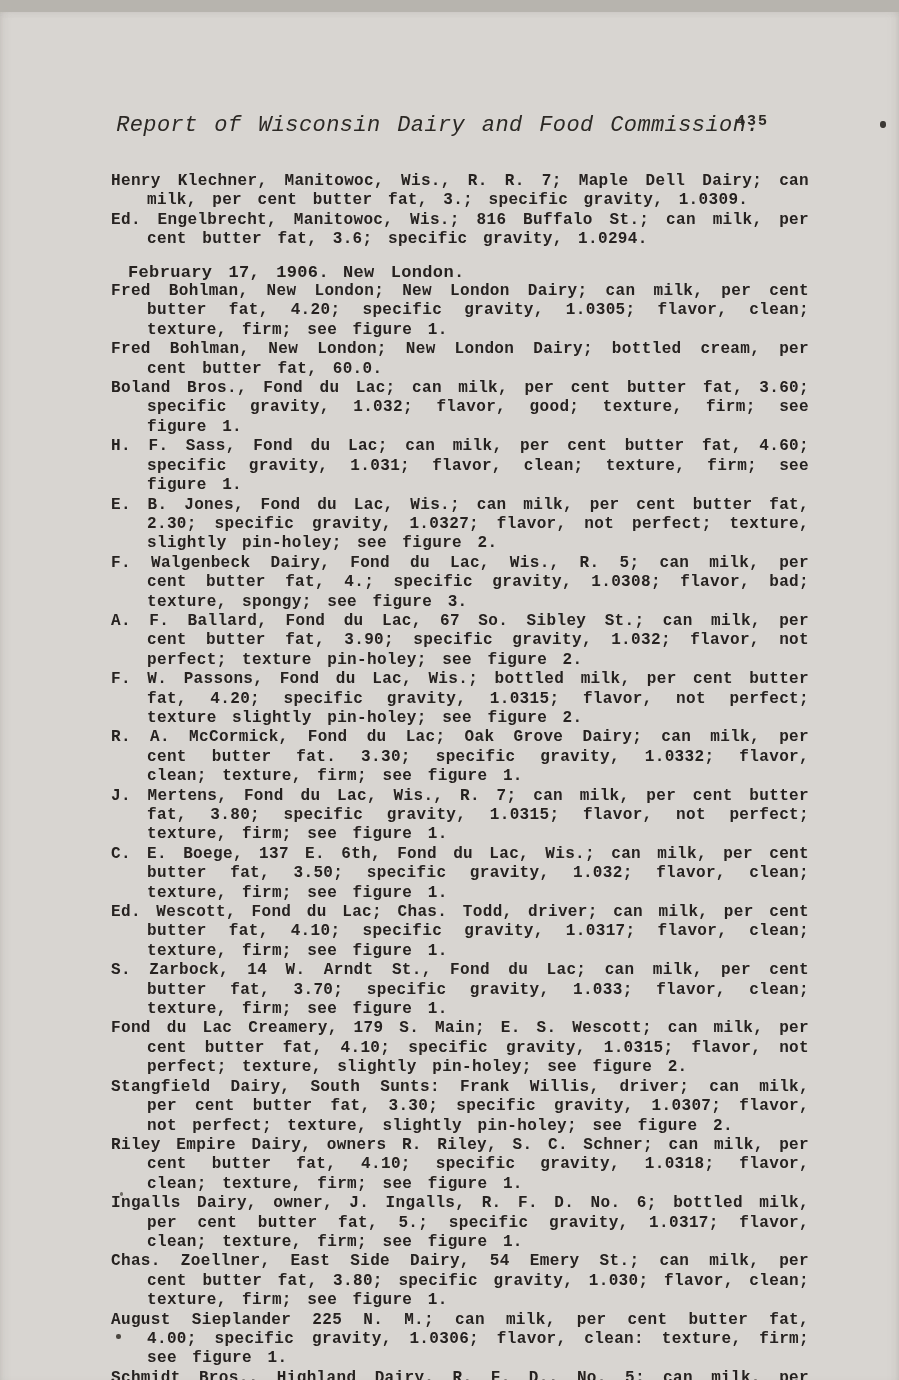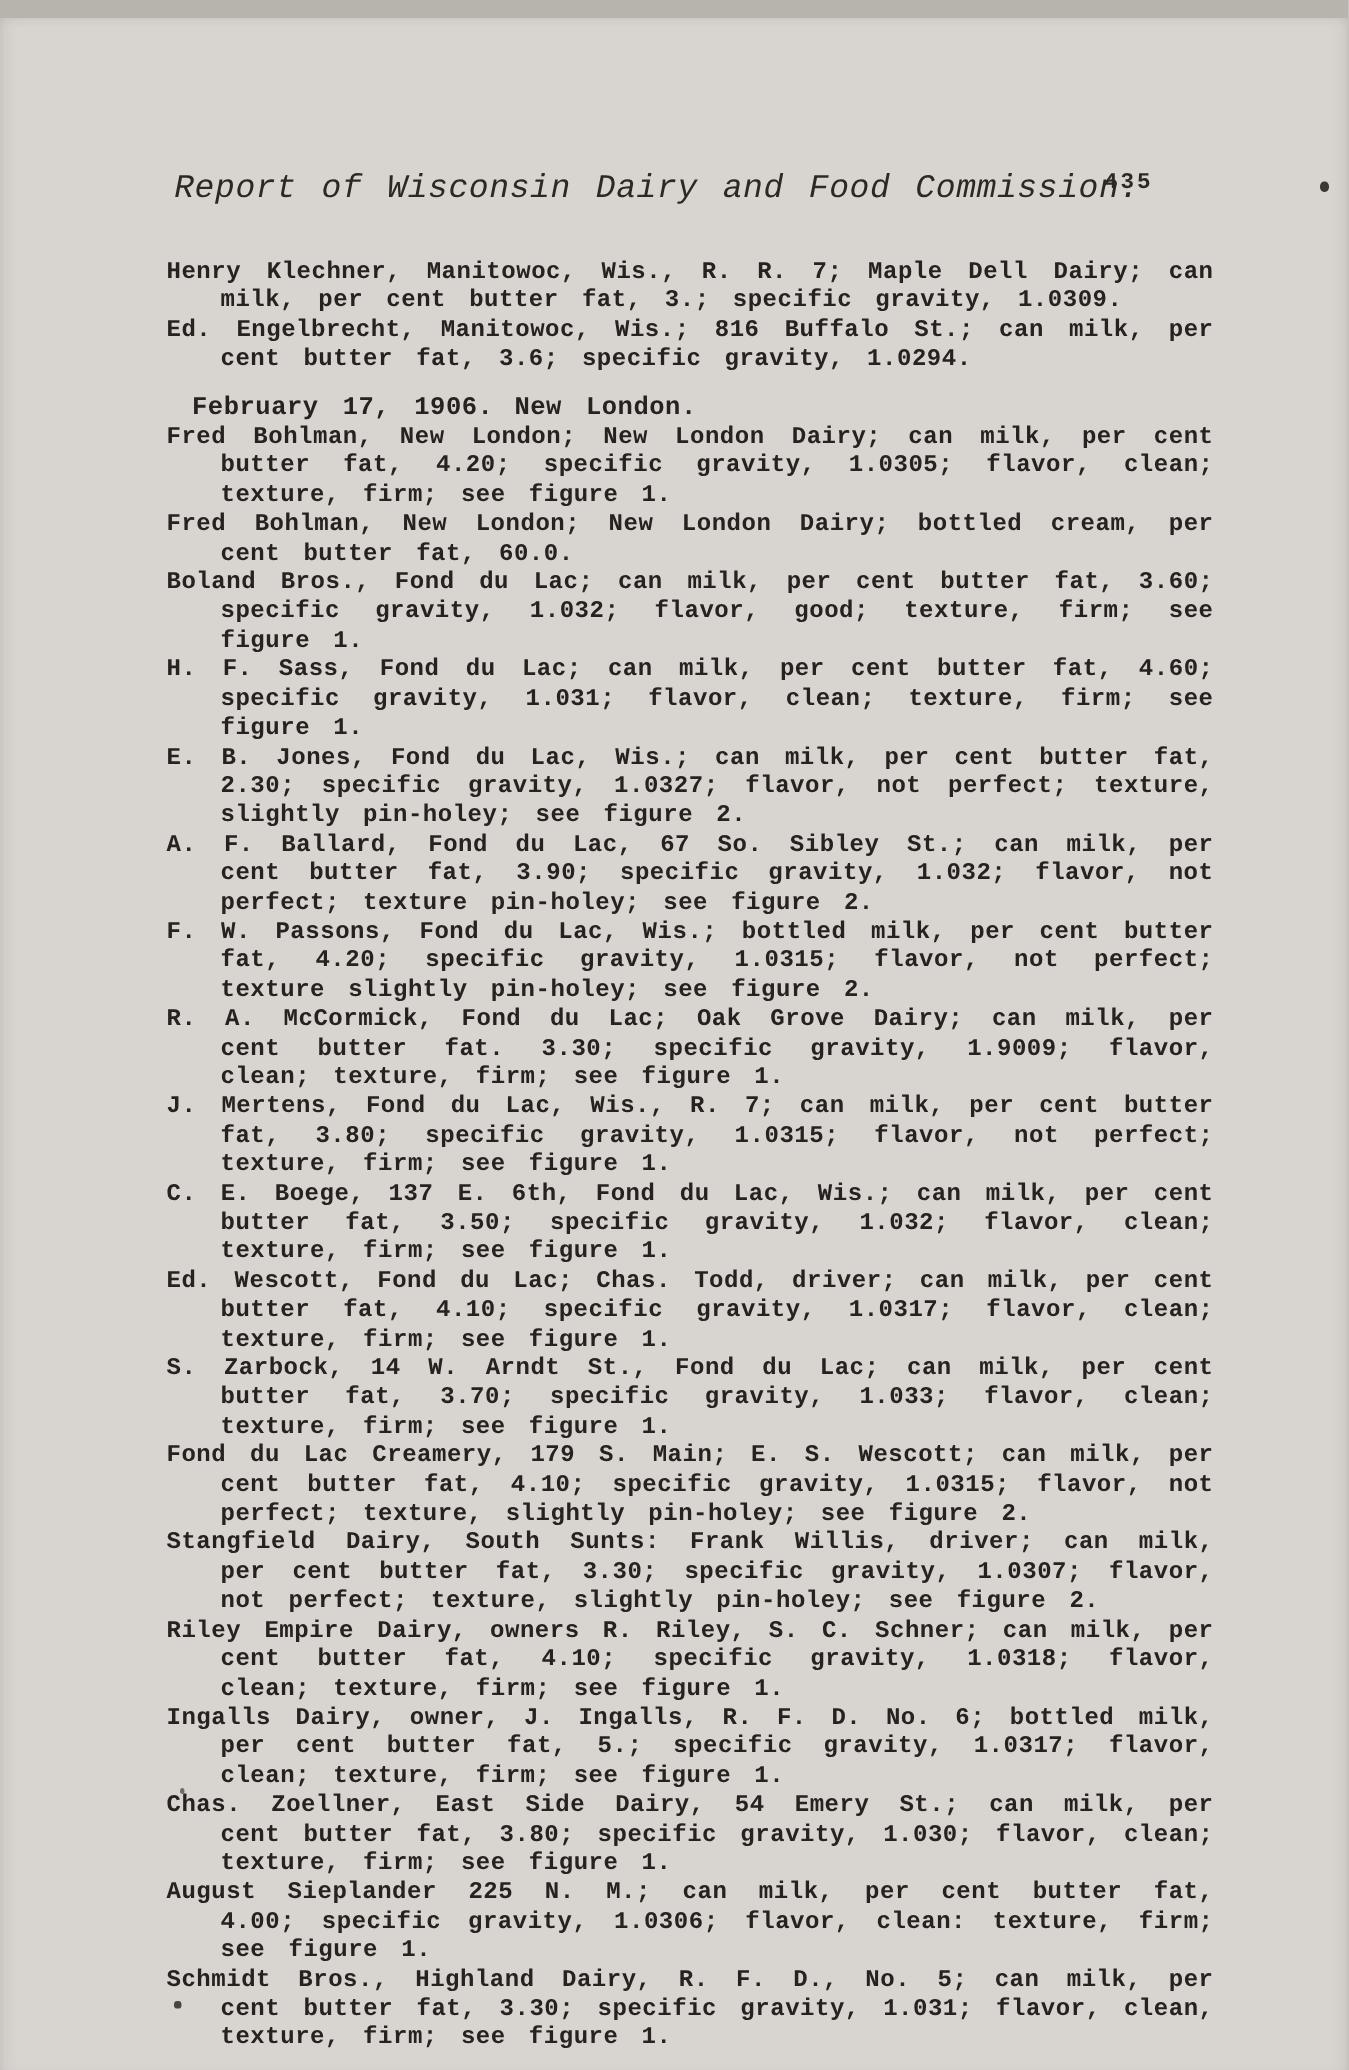--- a/index.html
+++ b/index.html
@@ -106,23 +106,24 @@
       <p class="date-heading">
         <span class="date">February 17, 1906.</span><span class="place">New London.</span>
       </p>
 
       <div>
           <p class="entry">Fred Bohlman, New London; New London Dairy; can milk, per cent butter fat, 4.20; specific gravity, 1.0305; flavor, clean; texture, firm; see figure 1.</p>
           <p class="entry">Fred Bohlman, New London; New London Dairy; bottled cream, per cent butter fat, 60.0.</p>
           <p class="entry">Boland Bros., Fond du Lac; can milk, per cent butter fat, 3.60; specific gravity, 1.032; flavor, good; texture, firm; see figure 1.</p>
           <p class="entry">H. F. Sass, Fond du Lac; can milk, per cent butter fat, 4.60; specific gravity, 1.031; flavor, clean; texture, firm; see figure 1.</p>
           <p class="entry">E. B. Jones, Fond du Lac, Wis.; can milk, per cent butter fat, 2.30; specific gravity, 1.0327; flavor, not perfect; texture, slightly pin-holey; see figure 2.</p>
+          <p class="entry">F. Walgenbeck Dairy, Fond du Lac, Wis., R. 5; can milk, per cent butter fat, 4.; specific gravity, 1.0308; flavor, bad; texture, spongy; see figure 3.</p>
           <p class="entry">A. F. Ballard, Fond du Lac, 67 So. Sibley St.; can milk, per cent butter fat, 3.90; specific gravity, 1.032; flavor, not perfect; texture pin-holey; see figure 2.</p>
           <p class="entry">F. W. Passons, Fond du Lac, Wis.; bottled milk, per cent butter fat, 4.20; specific gravity, 1.0315; flavor, not perfect; texture slightly pin-holey; see figure 2.</p>
-          <p class="entry">R. A. McCormick, Fond du Lac; Oak Grove Dairy; can milk, per cent butter fat. 3.30; specific gravity, 1.9009; flavor, clean; texture, firm; see figure 1.</p>
+          <p class="entry">R. A. McCormick, Fond du Lac; Oak Grove Dairy; can milk, per cent butter fat. 3.30; specific gravity, 1.0332; flavor, clean; texture, firm; see figure 1.</p>
           <p class="entry">J. Mertens, Fond du Lac, Wis., R. 7; can milk, per cent butter fat, 3.80; specific gravity, 1.0315; flavor, not perfect; texture, firm; see figure 1.</p>
           <p class="entry">C. E. Boege, 137 E. 6th, Fond du Lac, Wis.; can milk, per cent butter fat, 3.50; specific gravity, 1.032; flavor, clean; texture, firm; see figure 1.</p>
           <p class="entry">Ed. Wescott, Fond du Lac; Chas. Todd, driver; can milk, per cent butter fat, 4.10; specific gravity, 1.0317; flavor, clean; texture, firm; see figure 1.</p>
           <p class="entry">S. Zarbock, 14 W. Arndt St., Fond du Lac; can milk, per cent butter fat, 3.70; specific gravity, 1.033; flavor, clean; texture, firm; see figure 1.</p>
           <p class="entry">Fond du Lac Creamery, 179 S. Main; E. S. Wescott; can milk, per cent butter fat, 4.10; specific gravity, 1.0315; flavor, not perfect; texture, slightly pin-holey; see figure 2.</p>
           <p class="entry">Stangfield Dairy, South Sunts: Frank Willis, driver; can milk, per cent butter fat, 3.30; specific gravity, 1.0307; flavor, not perfect; texture, slightly pin-holey; see figure 2.</p>
           <p class="entry">Riley Empire Dairy, owners R. Riley, S. C. Schner; can milk, per cent butter fat, 4.10; specific gravity, 1.0318; flavor, clean; texture, firm; see figure 1.</p>
           <p class="entry">Ingalls Dairy, owner, J. Ingalls, R. F. D. No. 6; bottled milk, per cent butter fat, 5.; specific gravity, 1.0317; flavor, clean; texture, firm; see figure 1.</p>
           <p class="entry">Chas. Zoellner, East Side Dairy, 54 Emery St.; can milk, per cent butter fat, 3.80; specific gravity, 1.030; flavor, clean; texture, firm; see figure 1.</p>
           <p class="entry">August Sieplander 225 N. M.; can milk, per cent butter fat, 4.00; specific gravity, 1.0306; flavor, clean: texture, firm; see figure 1.</p>

